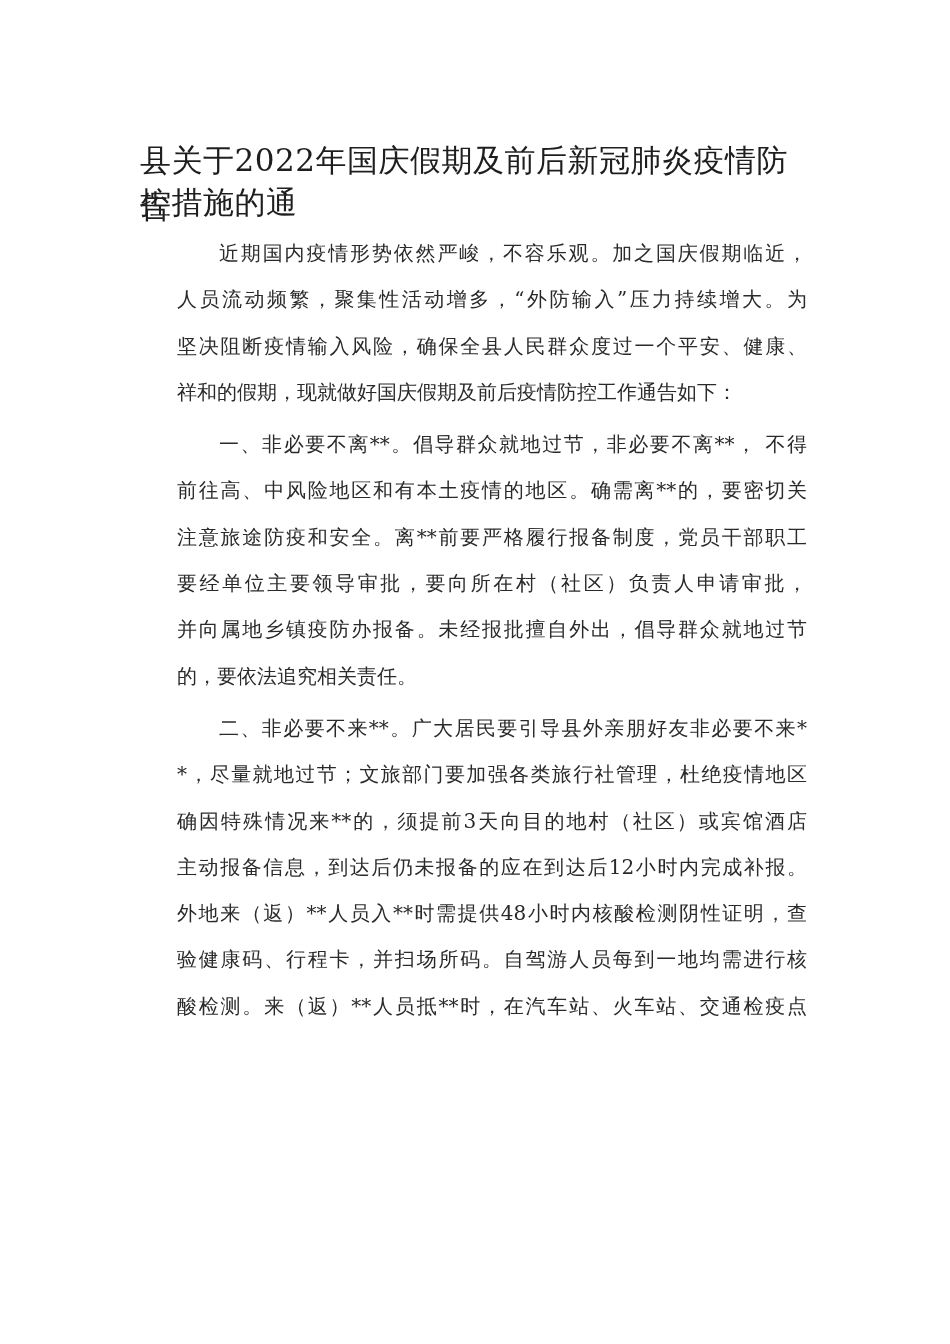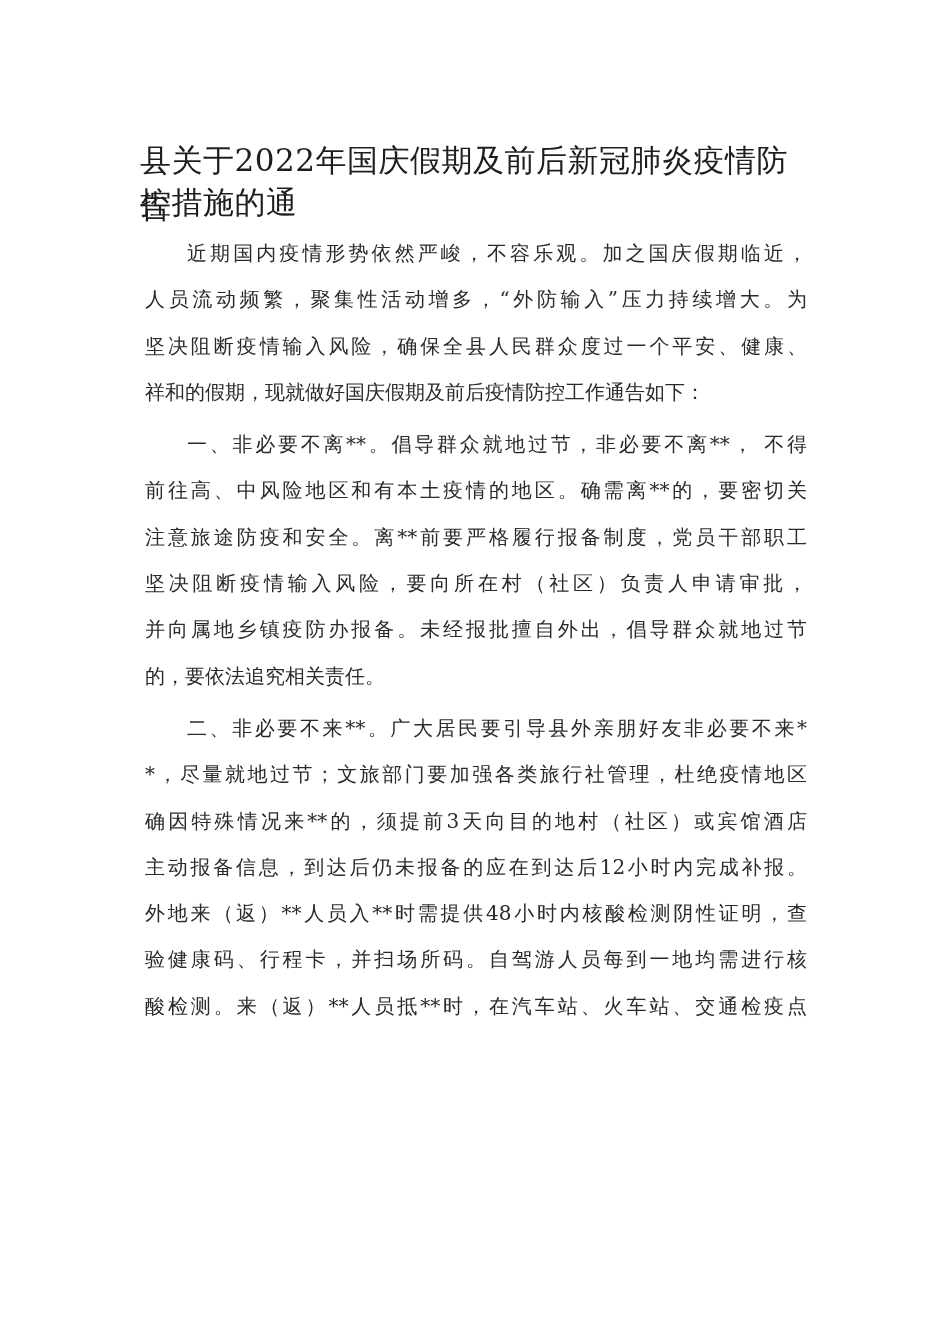--- a/index.html
+++ b/index.html
@@ -41,20 +41,21 @@
       width: 662px;
     }
     .line {
       height: 46.3px;
       line-height: 34px;
       font-size: 20px;
       white-space: nowrap;
       text-align: justify;
       text-align-last: justify;
       color: #2a2a2a;
+      margin-left: 32px;
     }
     .line.indent {
       padding-left: 42px;
     }
     .line.last {
       text-align-last: left;
     }
     .para-gap {
       height: 6px;
     }
@@ -72,21 +73,21 @@
     <div class="line indent">近期国内疫情形势依然严峻，不容乐观。加之国庆假期临近，</div>
     <div class="line">人员流动频繁，聚集性活动增多，“外防输入”压力持续增大。为</div>
     <div class="line">坚决阻断疫情输入风险，确保全县人民群众度过一个平安、健康、</div>
     <div class="line last">祥和的假期，现就做好国庆假期及前后疫情防控工作通告如下：</div>
 
     <div class="para-gap"></div>
 
     <div class="line indent">一、非必要不离**。倡导群众就地过节，非必要不离**，  不得</div>
     <div class="line">前往高、中风险地区和有本土疫情的地区。确需离**的，要密切关</div>
     <div class="line">注意旅途防疫和安全。离**前要严格履行报备制度，党员干部职工</div>
-    <div class="line">坚决阻断疫情输入风险，要向所在村（社区）负责人申请审批，</div>
+    <div class="line">要经单位主要领导审批，要向所在村（社区）负责人申请审批，</div>
     <div class="line">并向属地乡镇疫防办报备。未经报批擅自外出，倡导群众就地过节</div>
     <div class="line last">的，要依法追究相关责任。</div>
 
     <div class="para-gap"></div>
 
     <div class="line indent">二、非必要不来**。广大居民要引导县外亲朋好友非必要不来*</div>
     <div class="line">*，尽量就地过节；文旅部门要加强各类旅行社管理，杜绝疫情地区</div>
     <div class="line">确因特殊情况来**的，须提前3天向目的地村（社区）或宾馆酒店</div>
     <div class="line">主动报备信息，到达后仍未报备的应在到达后12小时内完成补报。</div>
     <div class="line">外地来（返）**人员入**时需提供48小时内核酸检测阴性证明，查</div>

